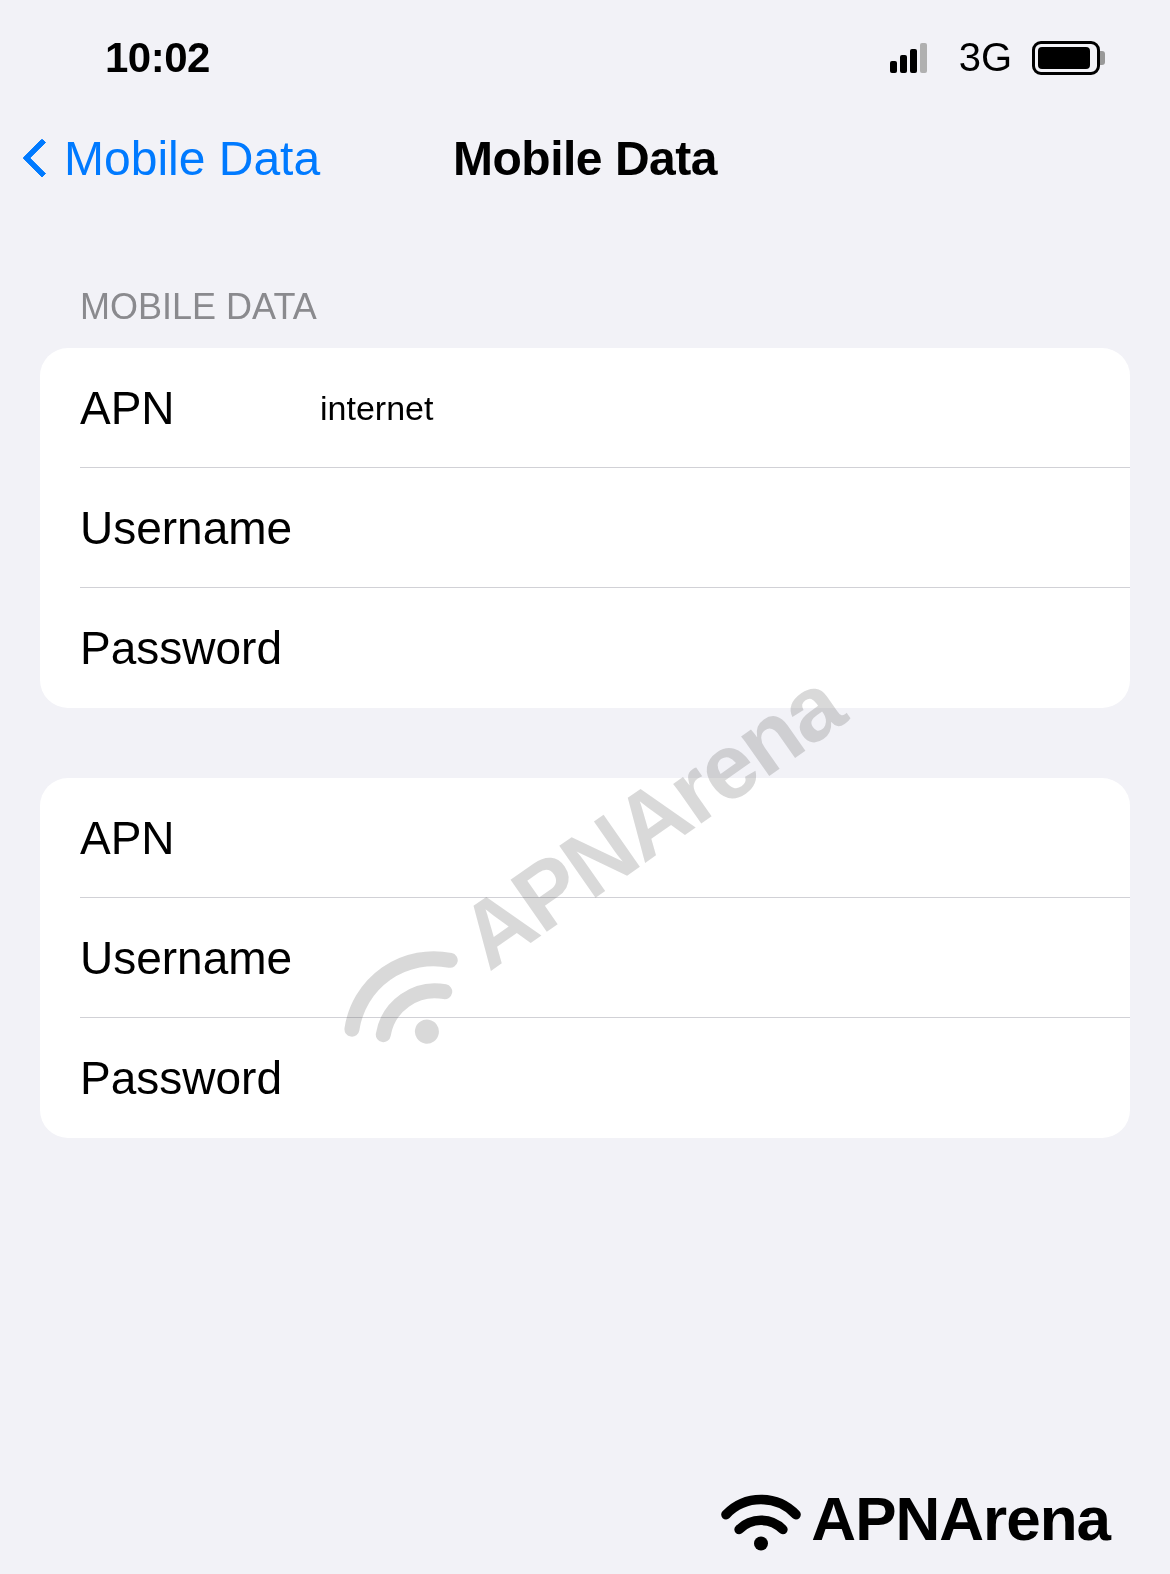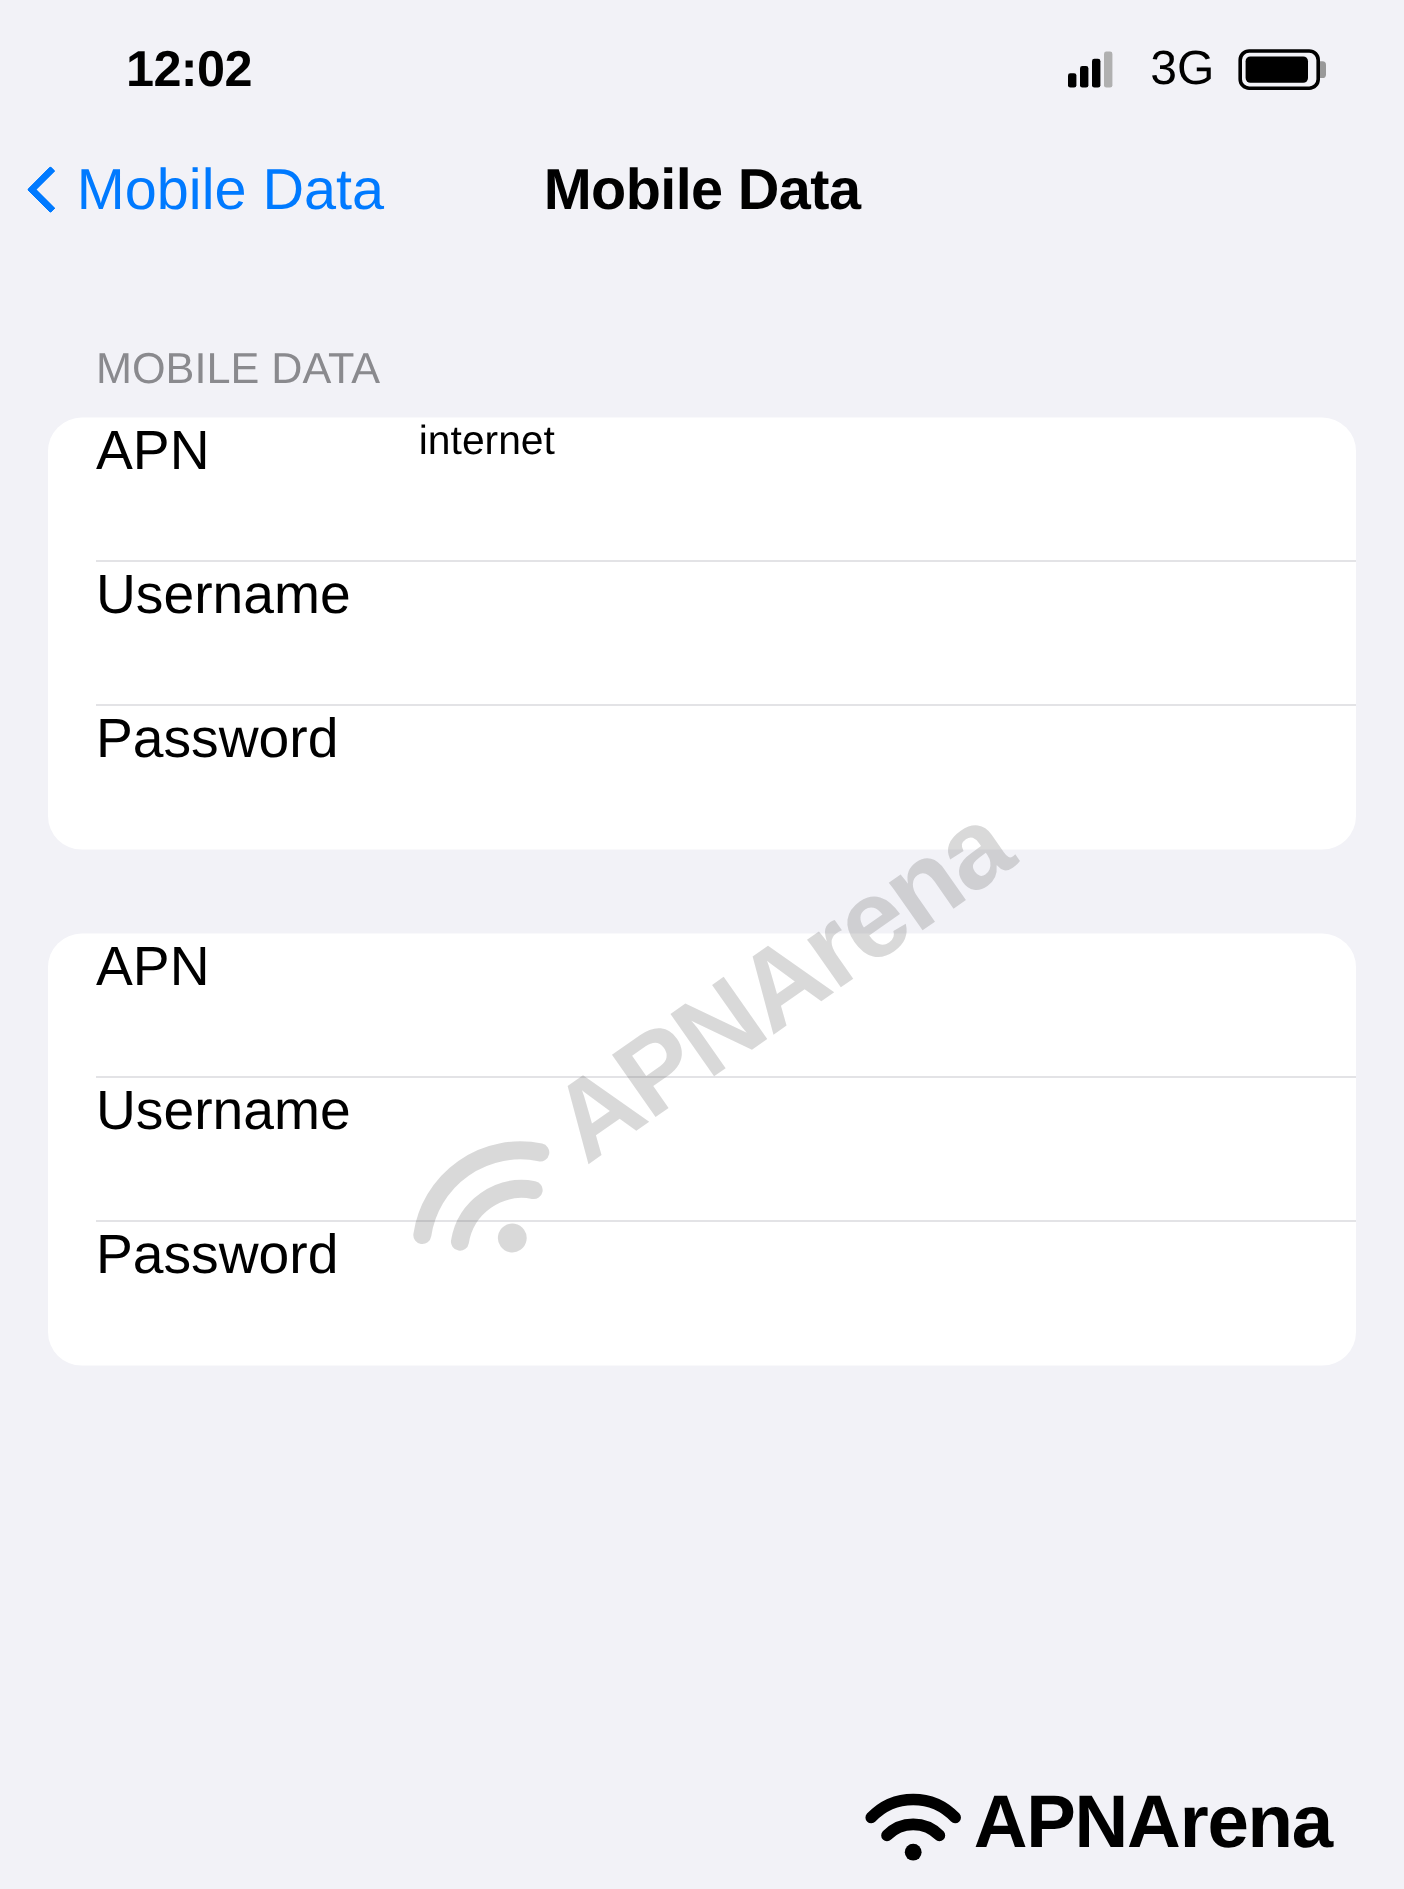--- a/index.html
+++ b/index.html
@@ -163,25 +163,24 @@
     }
     
     .table-group {
       background-color: #fff;
       border-radius: 28px;
       overflow: hidden;
     }
     
     .table-row {
       display: flex;
-      align-items: flex-start;
+      align-items: center;
       min-height: 120px;
       padding: 0 40px;
       position: relative;
-      gap: 29px;
     }
     
     .table-row:not(:last-child)::after {
       content: '';
       position: absolute;
       bottom: 0;
       left: 40px;
       right: 0;
       height: 1px;
       background-color: #d1d1d6;
@@ -250,21 +249,21 @@
       font-size: 62px;
       font-weight: 700;
       color: #000;
       letter-spacing: -1px;
     }
   </style>
 </head>
 <body>
 
 <div class="status-bar">
-  <div class="status-time">12:02</div>
+  <div class="status-time">10:02</div>
   <div class="status-right">
     <div class="signal-bars">
       <div class="bar bar1"></div>
       <div class="bar bar2"></div>
       <div class="bar bar3"></div>
       <div class="bar bar4"></div>
     </div>
     <div class="network-label">3G</div>
     <div class="battery">
       <div class="battery-fill"></div>

